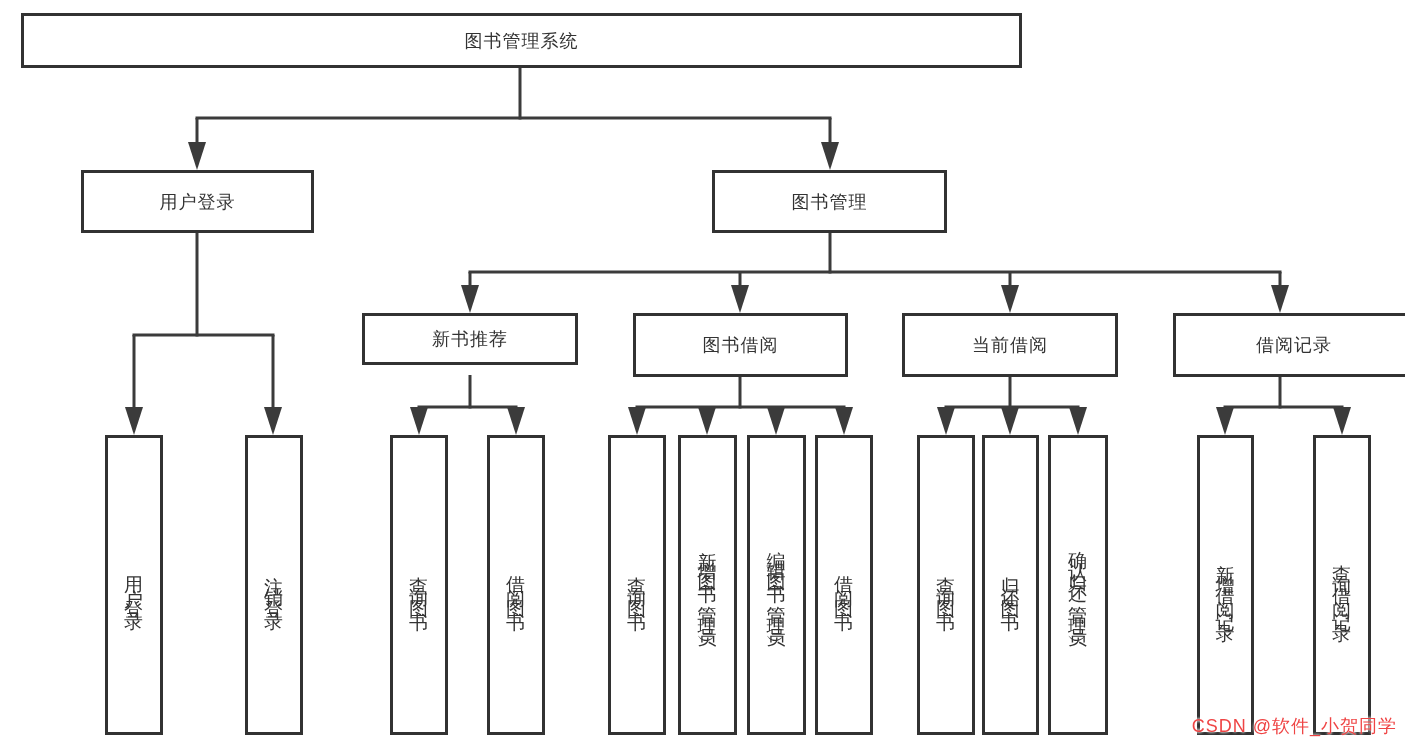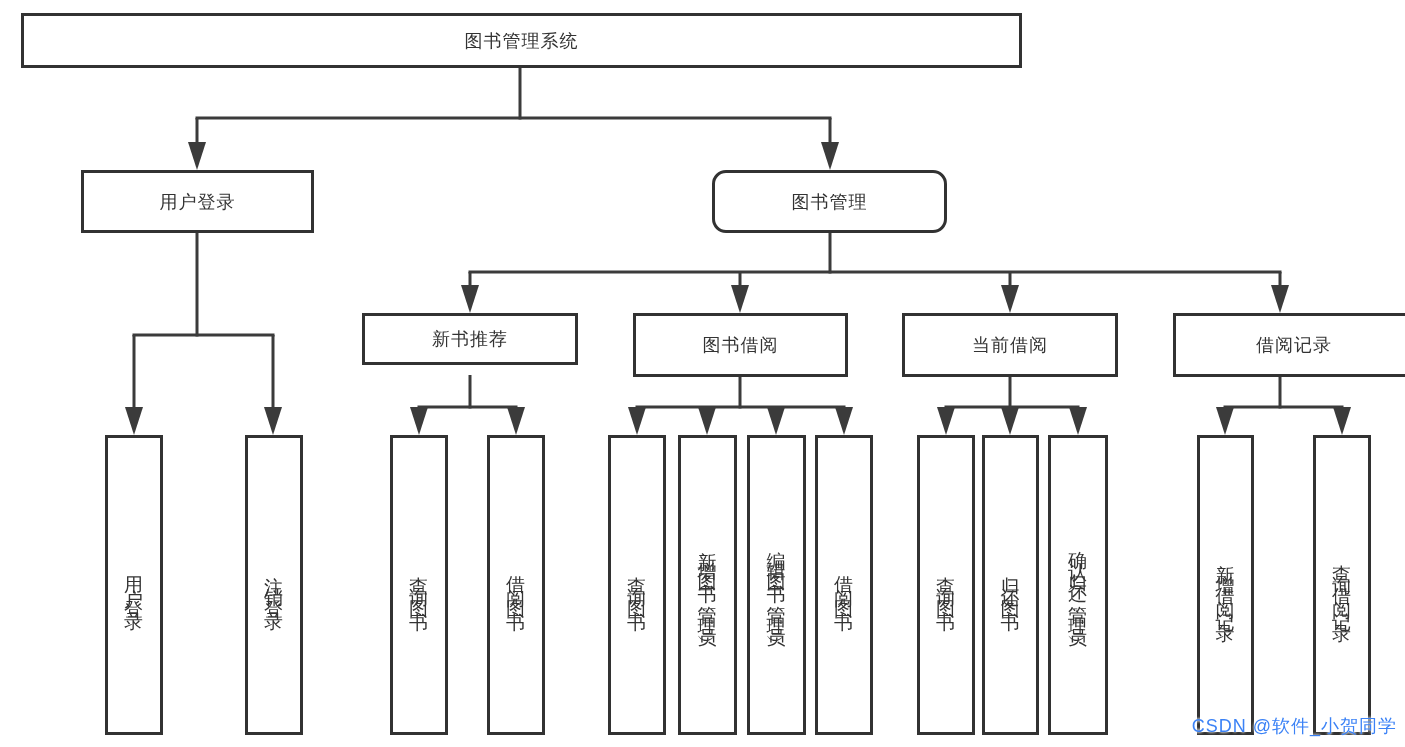--- a/index.html
+++ b/index.html
@@ -53,21 +53,21 @@
     letter-spacing: 12px;
   }
   .vbox.long {
     letter-spacing: 11px;
   }
   .watermark {
     position: absolute;
     right: 8px;
     top: 714px;
     font-size: 18px;
-    color: #3b82f6;
+    color: #ef4444;
     letter-spacing: 1px;
     z-index: 3;
     text-shadow: 0 0 3px #ffffff, 0 0 3px #ffffff;
     white-space: nowrap;
   }
 </style>
 </head>
 <body>
 
 <div id="stage">
@@ -119,21 +119,21 @@
 
     <line x1="1280" y1="375" x2="1280" y2="408.5"></line>
     <line x1="1223.5" y1="407" x2="1343.5" y2="407"></line>
     <polygon points="1216,407 1234,407 1225,435"></polygon>
     <polygon points="1333,407 1351,407 1342,435"></polygon>
   </svg>
 
   <div class="box hbox" style="left:21px; top:13px; width:1001px; height:55px;">图书管理系统</div>
 
   <div class="box hbox" style="left:81px; top:170px; width:233px; height:63px;">用户登录</div>
-  <div class="box hbox" style="left:712px; top:170px; width:235px; height:63px;border-radius:14px;">图书管理</div>
+  <div class="box hbox" style="left:712px; top:170px; width:235px; height:63px;">图书管理</div>
 
   <div class="box hbox" style="left:362px; top:313px; width:216px; height:52px;">新书推荐</div>
   <div class="box hbox" style="left:902px; top:313px; width:216px; height:64px;">当前借阅</div>
   <div class="box hbox" style="left:633px; top:313px; width:215px; height:64px;">图书借阅</div>
   <div class="box hbox" style="left:1173px; top:313px; width:242px; height:64px;">借阅记录</div>
 
   <div class="box vbox" style="left:105px; top:435px; width:58px; height:300px;">用户登录</div>
   <div class="box vbox" style="left:245px; top:435px; width:58px; height:300px;">注销登录</div>
 
   <div class="box vbox" style="left:390px; top:435px; width:58px; height:300px;">查询图书</div>

